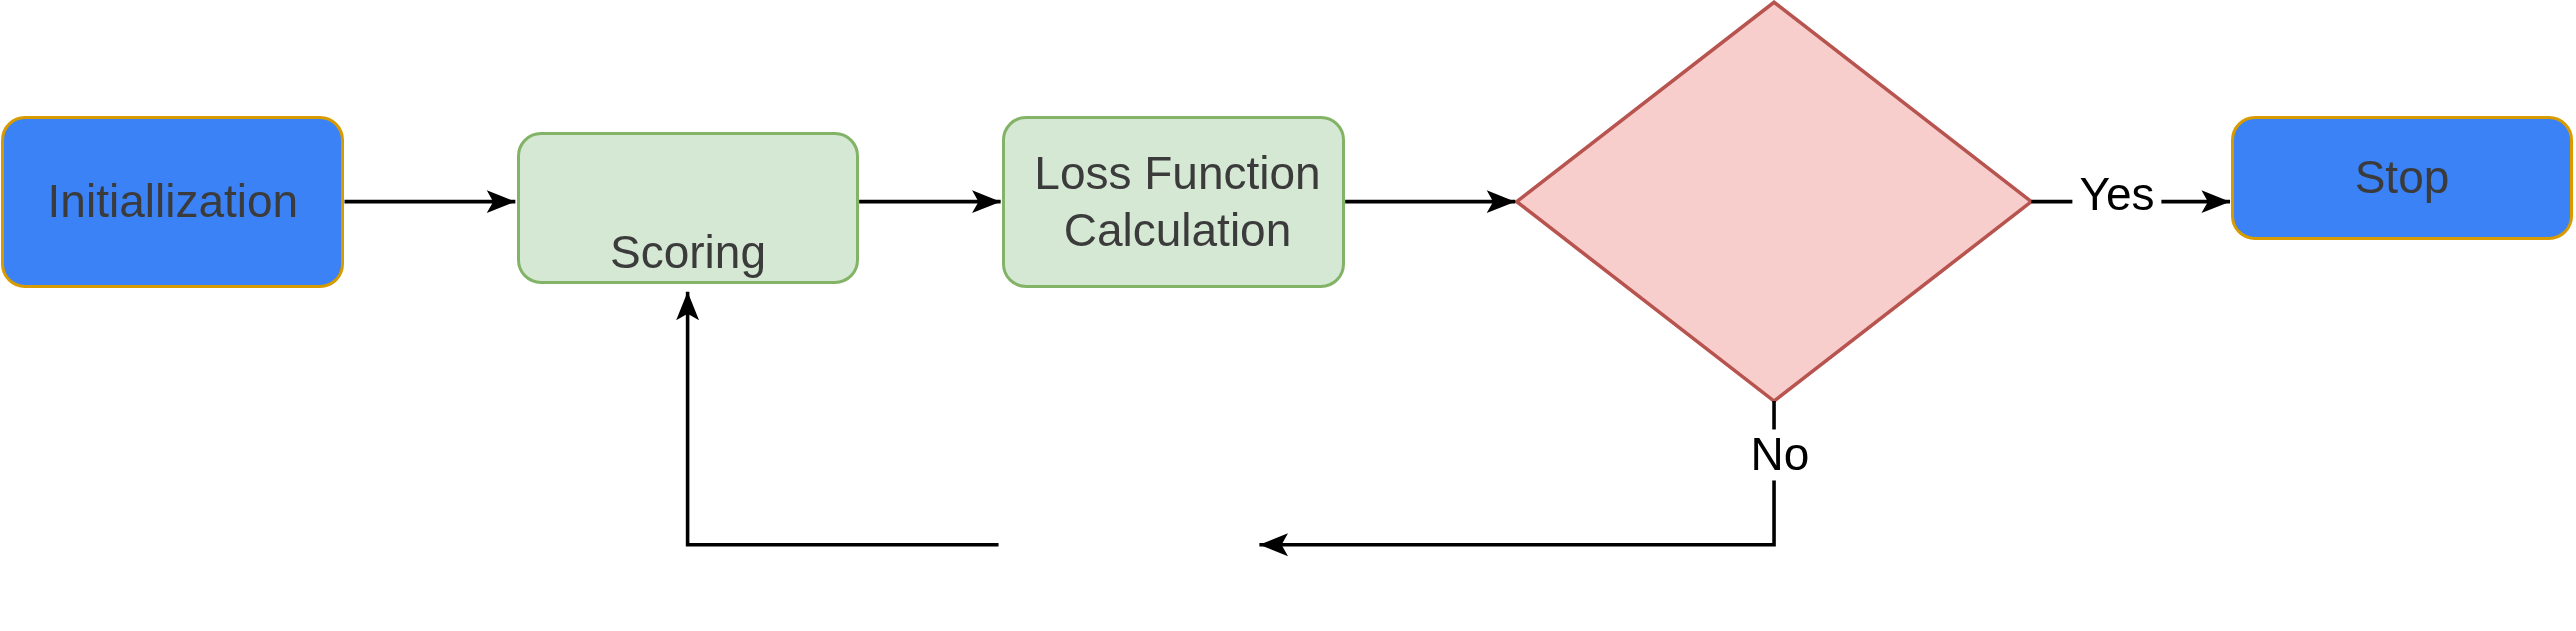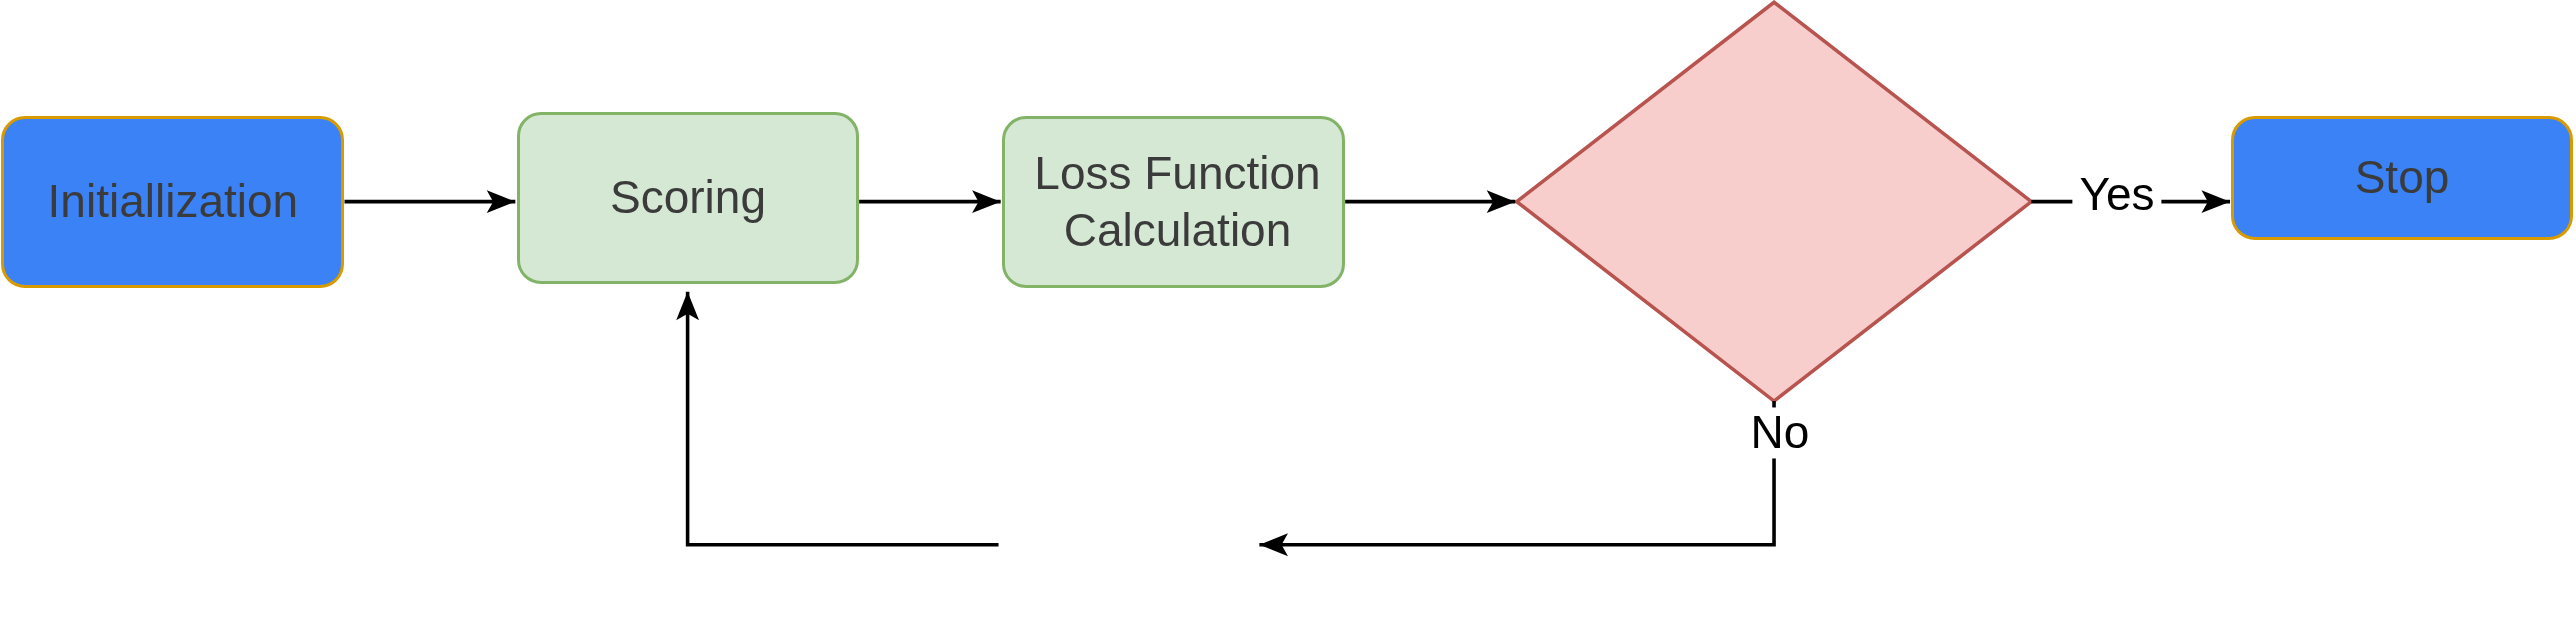--- a/index.html
+++ b/index.html
@@ -83,33 +83,33 @@
     <path class="edge" d="M 1882 282 H 2120" marker-end="url(#arrowhead)"></path>
     <path class="edge" d="M 2842 282 H 3120" marker-end="url(#arrowhead)"></path>
     <path class="edge" d="M 2482 561 V 762 H 1762" marker-end="url(#arrowhead)"></path>
     <path class="edge" d="M 1397 762 H 962 V 408" marker-end="url(#arrowhead)"></path>
   </svg>
 
   <div class="node orange" style="left:1.4px; top:116px; width:343px; height:172px;">
     <span>Initiallization</span>
   </div>
 
-  <div class="node green" style="left:517px; top:112px; width:342px; height:172px;">
+  <div class="node green" style="left:517px; top:132px; width:342px; height:152px;align-items:flex-end;">
     <span>Scoring</span>
   </div>
 
   <div class="node green" style="left:1002px; top:116px; width:343px; height:172px;padding-left:8px;">
     <span>Loss Function
 Calculation</span>
   </div>
 
 
   <div class="node orange" style="left:2231px; top:116px; width:342px; height:124px;">
     <span>Stop</span>
   </div>
 
 
   <div class="edge-label" style="left:2117px; top:195px;">Yes</div>
 
-  <div class="edge-label" style="left:1780px; top:433px;">No</div>
+  <div class="edge-label" style="left:1780px; top:455px;">No</div>
 
 </div>
 
 
 </body></html>

